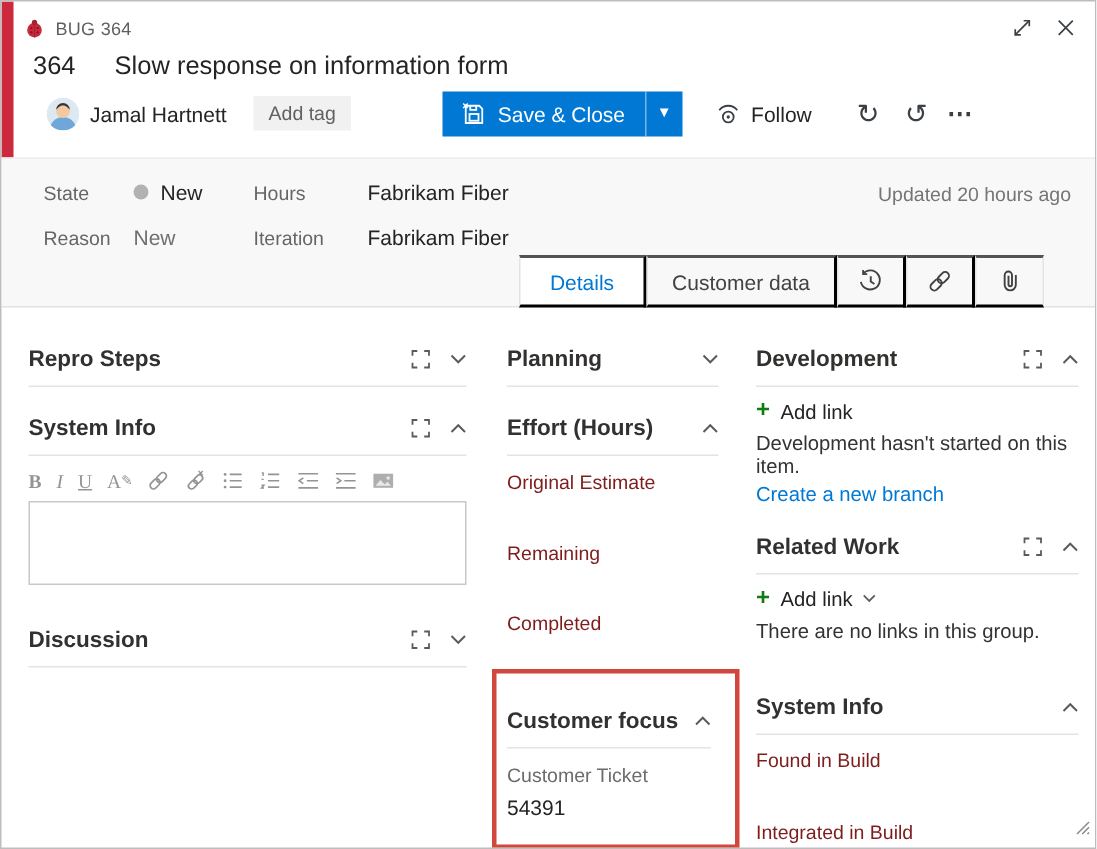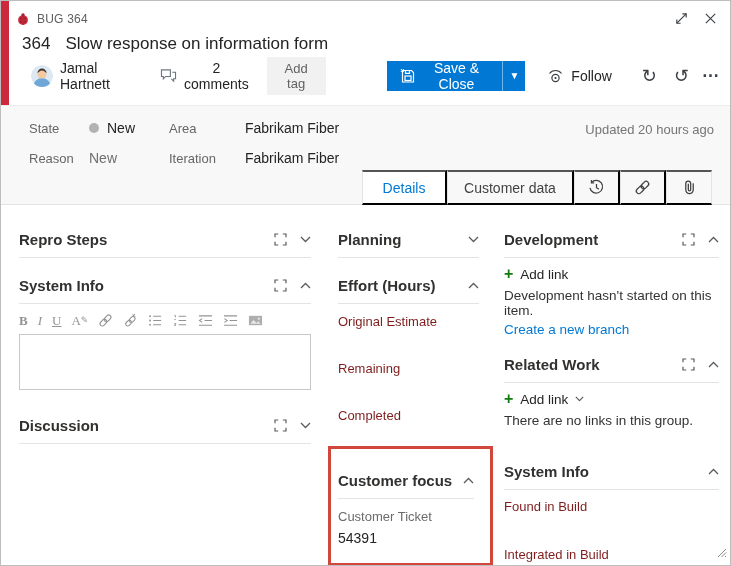--- a/index.html
+++ b/index.html
@@ -11,21 +11,21 @@
   }
   .red-bar{position:absolute;left:0;top:0;width:8px;height:104px;background:#cc293d;}
 
   
   .hdr{height:104px;}
   .hdr-row1{display:flex;align-items:flex-end;padding:10px 12px 0 15px;}
   .witype{font-size:12px;color:#5f5f5f;margin-left:7px;letter-spacing:.2px;}
   .spacer{flex:1;}
   .hbtn{background:none;border:0;padding:0;margin-left:14px;cursor:pointer;display:flex;align-items:center;}
   .hdr-title{padding:8px 0 0 21px;font-size:17px;color:#242424;display:flex;}
-  .hdr-title .id{margin-right:15px;}
+  .hdr-title .id{margin-right:26px;}
   .hdr-actions{display:flex;align-items:center;padding:11px 10px 0 30px;height:32px;}
   .avatar{width:22px;height:22px;border-radius:50%;overflow:hidden;flex:none;}
   .name{margin-left:7px;font-size:14px;color:#242424;}
   .comments{margin-left:21px;display:flex;align-items:center;gap:7px;font-size:14px;color:#242424;background:none;border:0;padding:0;cursor:pointer;}
   .addtag{margin-left:18px;background:#f1f1f1;color:#616161;font-size:13px;padding:4px 10px;border:0;cursor:pointer;}
   .savewrap{margin-left:61px;display:flex;height:30px;}
   .savemain{background:#0078d4;color:#fff;font-size:14px;display:flex;align-items:center;gap:8px;padding:0 13px;border:0;cursor:pointer;}
   .savecaret{background:#0078d4;color:#fff;width:25px;border:0;border-left:1px solid rgba(255,255,255,.45);font-size:10px;cursor:pointer;display:flex;align-items:center;justify-content:center;}
   .follow{margin-left:22px;display:flex;align-items:center;gap:7px;font-size:14px;color:#242424;background:none;border:0;padding:0;cursor:pointer;}
   .glyphbtn{background:none;border:0;padding:0;cursor:pointer;font-size:18px;color:#3a4046;line-height:1;}
@@ -35,21 +35,21 @@
 
   
   .meta{position:relative;height:100px;background:#f8f8f8;border-top:1px solid #ececec;border-bottom:1px solid #e3e3e3;}
   .fields{position:absolute;left:28px;top:14px;display:grid;grid-template-columns:60px 80px 76px auto;row-gap:14px;align-items:center;}
   .flabel{font-size:13px;color:#666;}
   .fval{font-size:14px;color:#242424;}
   .fval.muted{color:#6f6f6f;}
   .stateval{display:flex;align-items:center;gap:8px;}
   .dot{width:10px;height:10px;border-radius:50%;background:#b2b2b2;flex:none;}
   .updated{position:absolute;right:16px;top:16px;font-size:13px;color:#757575;}
-  .tabs{position:absolute;right:18px;bottom:-1px;display:flex;height:35px;}
+  .tabs{position:absolute;right:34px;bottom:-1px;display:flex;height:35px;}
   .tab{display:flex;align-items:center;justify-content:center;font-size:14px;color:#424242;border-left:1px solid #e3e3e3;cursor:pointer;background:transparent;padding:0;}
   .tab.active{background:#fff;color:#0078d4;}
   .tab.t-details{width:85px;}
   .tab.t-customer{width:127px;}
   .tab.t-icon{width:46px;}
   .tab.last{border-right:1px solid #e3e3e3;}
 
   
   .content{display:flex;padding:14px 13px 0 18px;align-items:flex-start;}
   .col-left{width:292px;margin-right:27px;flex:none;}
@@ -131,29 +131,20 @@
       <span class="avatar">
         <svg width="22" height="22" viewBox="0 0 22 22">
             <circle cx="11" cy="11" r="11" fill="#dce8f2"></circle>
             <path d="M2 22a9 9 0 0 1 18 0z" fill="#6fa8d8"></path>
             <circle cx="11" cy="9" r="4.6" fill="#f2c9a0"></circle>
             <path d="M6.4 8.2a4.6 4.6 0 0 1 9.2 0c-1.4-1.2-2.4-2.8-4.6-2.8s-3.2 1.6-4.6 2.8z" fill="#3b3430"></path>
           </svg>
       </span>
       <span class="name">Jamal Hartnett</span>
 
-      <button class="comments">
-        <span class="ic">
-          <svg width="17" height="15" viewBox="0 0 18 16" fill="none" stroke="#6b7780" stroke-width="1.2">
-              <path d="M1.5 2h9.5v7H6l-2.5 2.6V9H1.5z"></path>
-              <path d="M13 4.5h3.5v7H14.5V14L12 11.5"></path>
-            </svg>
-        </span>
-        <span>2 comments</span>
-      </button>
 
       <button class="addtag">Add tag</button>
 
       <span class="savewrap">
         <button class="savemain">
           <span class="ic">
             <svg width="16" height="16" viewBox="0 0 16 16" fill="none" stroke="#fff" stroke-width="1.2">
                 <path d="M2.5 4h9l2 2v9.5h-11z" transform="translate(0,-1.5)"></path>
                 <rect x="5" y="8" width="6" height="4.5"></rect>
                 <path d="M5.5 2.5v2.8h4V2.5"></path>
@@ -184,21 +175,21 @@
     </div>
   </div>
 
   <div class="meta">
     <div class="fields">
       <span class="flabel">State</span>
       <span class="stateval">
         <span class="dot"></span>
         <span class="fval">New</span>
       </span>
-      <span class="flabel">Area</span>
+      <span class="flabel">Hours</span>
       <span class="fval">Fabrikam Fiber</span>
 
       <span class="flabel">Reason</span>
       <span class="fval muted">New</span>
       <span class="flabel">Iteration</span>
       <span class="fval">Fabrikam Fiber</span>
     </div>
 
     <span class="updated">Updated 20 hours ago</span>
 

